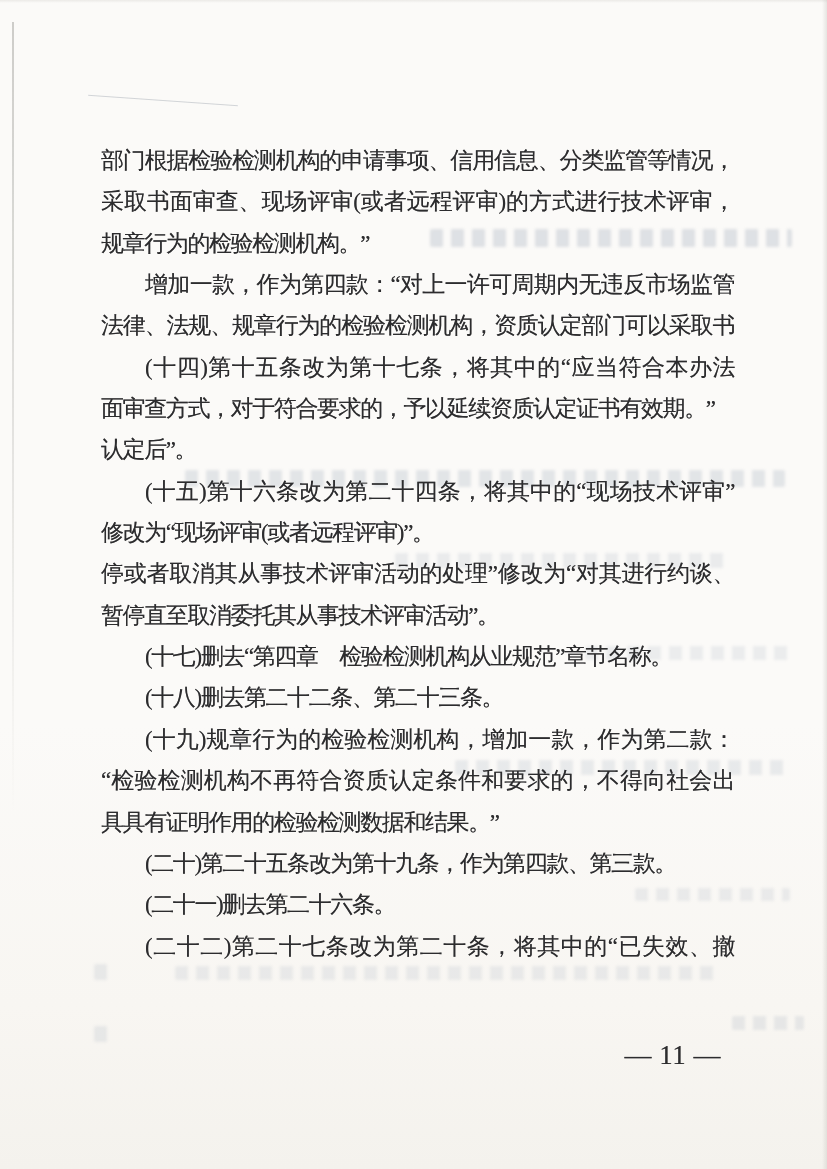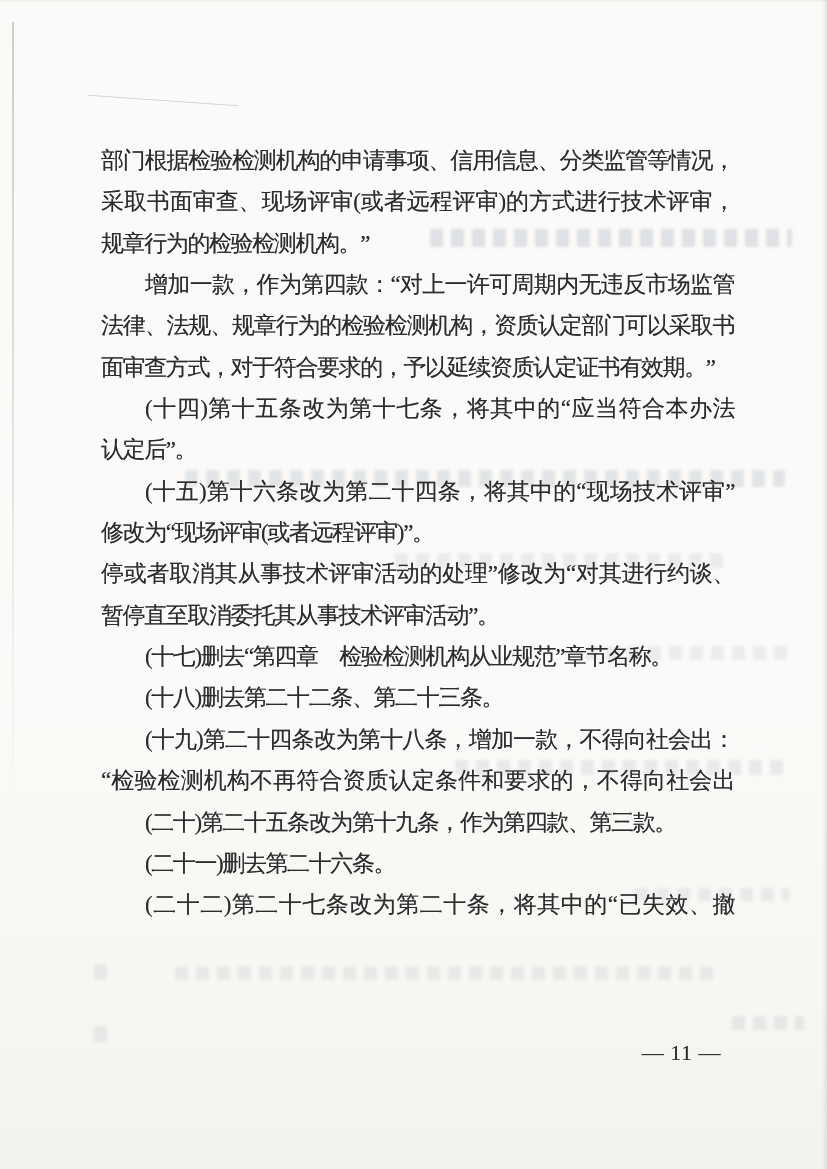--- a/index.html
+++ b/index.html
@@ -65,21 +65,21 @@
     white-space: nowrap;
     text-align: justify;
     text-align-last: left;
     overflow: visible;
   }
   .line.just { text-align-last: justify; white-space: normal; }
   .line.indent { padding-left: 44px; }
   .pagenum {
     position: absolute; left: 114px; top: 1040px; width: 633px; z-index: 2;
     text-align: right; padding-right: 26px;
-    font-size: 22px; letter-spacing: .5px; color: #2c2c2e;
+    font-size: 27px; letter-spacing: .5px; color: #2c2c2e;
     text-shadow: 0 0 .5px rgba(44,44,46,.5);
   }
 </style>
 </head>
 <body>
 
 <div class="page">
   <div class="edge-top"></div>
   <div class="edge-left"></div>
   <div class="edge-right"></div>
@@ -95,30 +95,31 @@
   <div class="ghost g8"></div>
   <div class="ghost g9"></div>
   <div class="ghost g10"></div>
 
   <div class="textblock">
       <div class="line just">部门根据检验检测机构的申请事项、信用信息、分类监管等情况，</div>
       <div class="line just">采取书面审查、现场评审(或者远程评审)的方式进行技术评审，</div>
       <div class="line">规章行为的检验检测机构。”</div>
       <div class="line indent just">增加一款，作为第四款：“对上一许可周期内无违反市场监管</div>
       <div class="line just">法律、法规、规章行为的检验检测机构，资质认定部门可以采取书</div>
+      <div class="line indent just">(十四)第十五条改为第十七条，将其中的“应当符合本办法</div>
       <div class="line">面审查方式，对于符合要求的，予以延续资质认定证书有效期。”</div>
-      <div class="line indent just">(十四)第十五条改为第十七条，将其中的“应当符合本办法</div>
       <div class="line">认定后”。</div>
       <div class="line indent just">(十五)第十六条改为第二十四条，将其中的“现场技术评审”</div>
       <div class="line">修改为“现场评审(或者远程评审)”。</div>
       <div class="line just">停或者取消其从事技术评审活动的处理”修改为“对其进行约谈、</div>
       <div class="line">暂停直至取消委托其从事技术评审活动”。</div>
       <div class="line indent">(十七)删去“第四章　检验检测机构从业规范”章节名称。</div>
       <div class="line indent">(十八)删去第二十二条、第二十三条。</div>
-      <div class="line indent just">(十九)第二十四条改为第十八条，增加一款，不得向社会出：</div>
+      <div class="line indent just">(十九)规章行为的检验检测机构，增加一款，作为第二款：</div>
       <div class="line just">“检验检测机构不再符合资质认定条件和要求的，不得向社会出</div>
+      <div class="line">具具有证明作用的检验检测数据和结果。”</div>
       <div class="line indent">(二十)第二十五条改为第十九条，作为第四款、第三款。</div>
       <div class="line indent">(二十一)删去第二十六条。</div>
       <div class="line indent just">(二十二)第二十七条改为第二十条，将其中的“已失效、撤</div>
     </div>
 
   <div class="pagenum">— 11 —</div>
 </div>
 
 </body></html>

